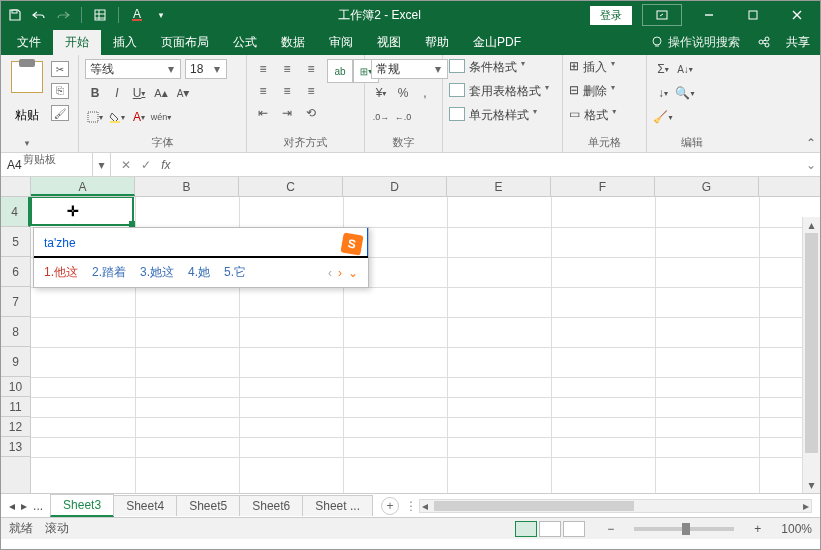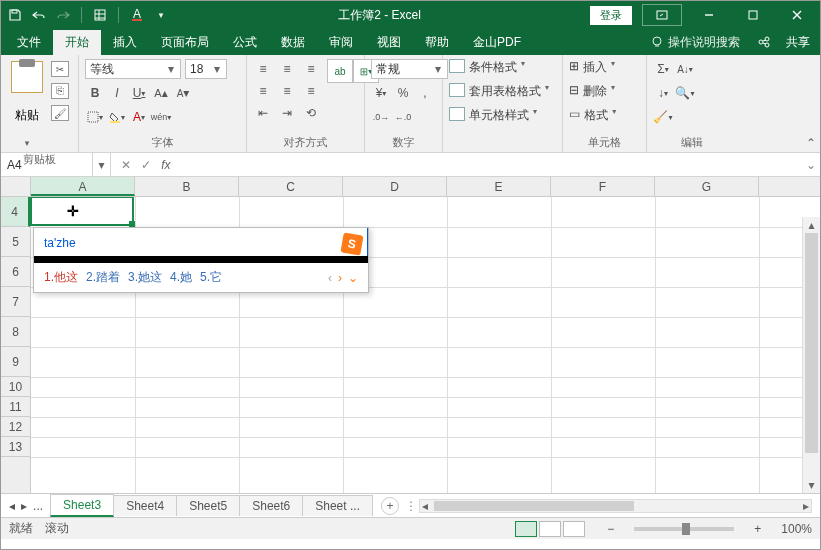--- a/index.html
+++ b/index.html
@@ -61,24 +61,24 @@
 .rh{height:30px;border-bottom:1px solid #ccc;text-align:center;color:#555;line-height:30px}
 .rh.sel{background:#d6ece1;border-right:2px solid #1c8a4c}
 .rh.small{height:20px;line-height:20px}
 .cells{position:relative;flex:1}
 .gridline-v{position:absolute;top:0;bottom:0;width:1px;background:#ddd}
 .gridline-h{position:absolute;left:0;right:0;height:1px;background:#ddd}
 .active-cell{position:absolute;border:2px solid #1c8a4c;background:#fff}
 .active-cell::after{content:"";position:absolute;right:-3px;bottom:-3px;width:6px;height:6px;background:#1c8a4c}
 .cursor-cross{position:absolute;color:#000;font-size:14px;font-weight:bold}
 .ime-panel{position:absolute;background:#fff;border:1px solid #bbb;box-shadow:2px 2px 6px rgba(0,0,0,.2)}
-.ime-input{padding:6px 10px;color:#0058d4;font-size:14px;border-bottom:7px solid #000000;position:relative}
+.ime-input{padding:6px 10px;color:#0058d4;font-size:14px;border-bottom:2px solid #000000;position:relative}
 .ime-input::after{content:"";position:absolute;right:0;top:0;bottom:0;width:1px;background:#0058d4}
 .ime-logo{position:absolute;right:6px;top:6px;width:20px;height:20px;transform:rotate(10deg);background:#ff7b1a;border-radius:3px;color:#fff;font-weight:bold;text-align:center;line-height:20px}
-.ime-cands{padding:6px 10px;display:flex;gap:8px;align-items:center;font-size:13px}
+.ime-cands{padding:6px 10px;display:flex;gap:14px;align-items:center;font-size:13px}
 .cand-num{color:#c83828}
 .cand-num.other{color:#3a6fb7}
 .cand-txt{color:#c83828}
 .cand-txt.other{color:#3a6fb7}
 .ime-nav{margin-left:auto;display:flex;gap:6px;color:#aaa}
 .vscroll{position:absolute;right:0;top:20px;bottom:0;width:18px;background:#f1f1f1;border-left:1px solid #ddd}
 .vthumb{position:absolute;left:2px;right:2px;top:16px;height:220px;background:#d0d0d0}
 .vsbtn{position:absolute;left:0;right:0;height:16px;background:#f1f1f1;display:flex;align-items:center;justify-content:center;color:#666}
 .tabs-row{height:24px;display:flex;align-items:center;border-top:1px solid #ccc;background:#fff}
 .tab-nav{display:flex;gap:6px;padding:0 8px;color:#555}

